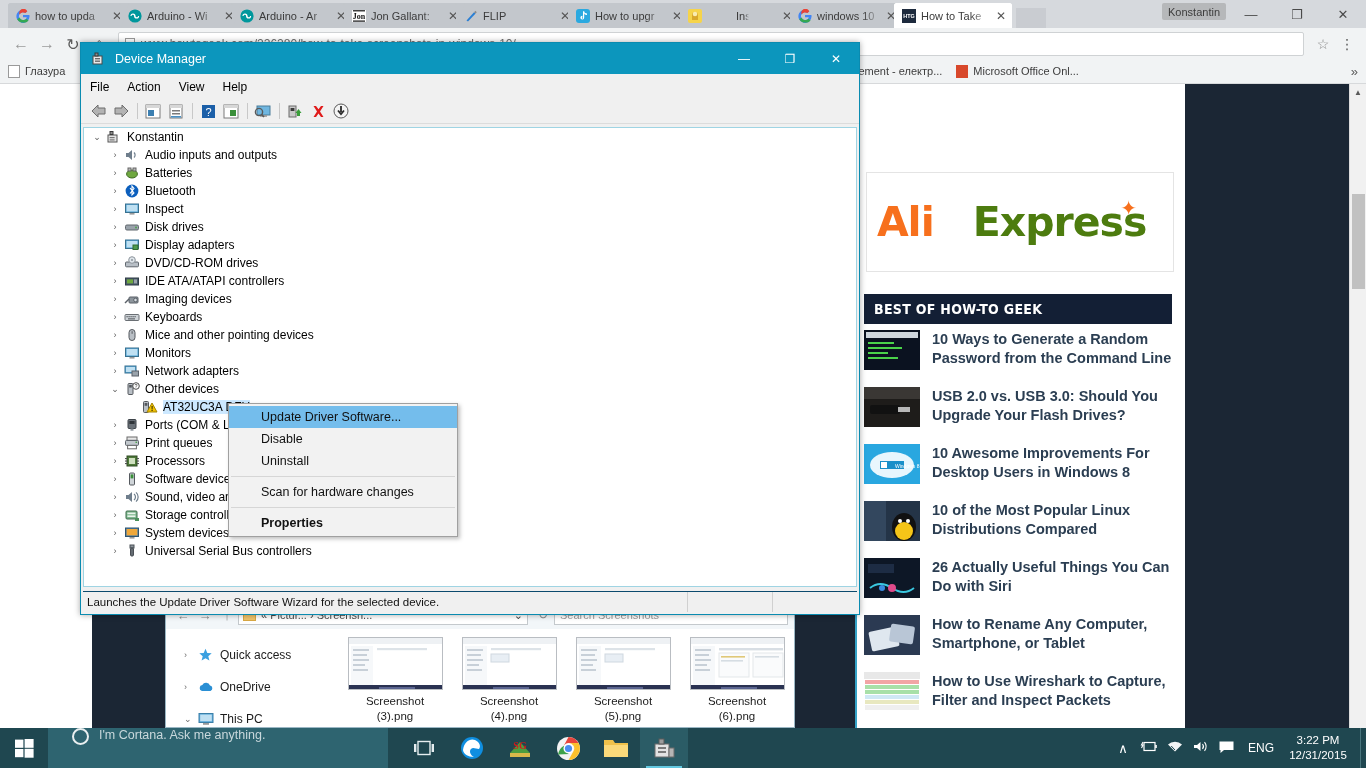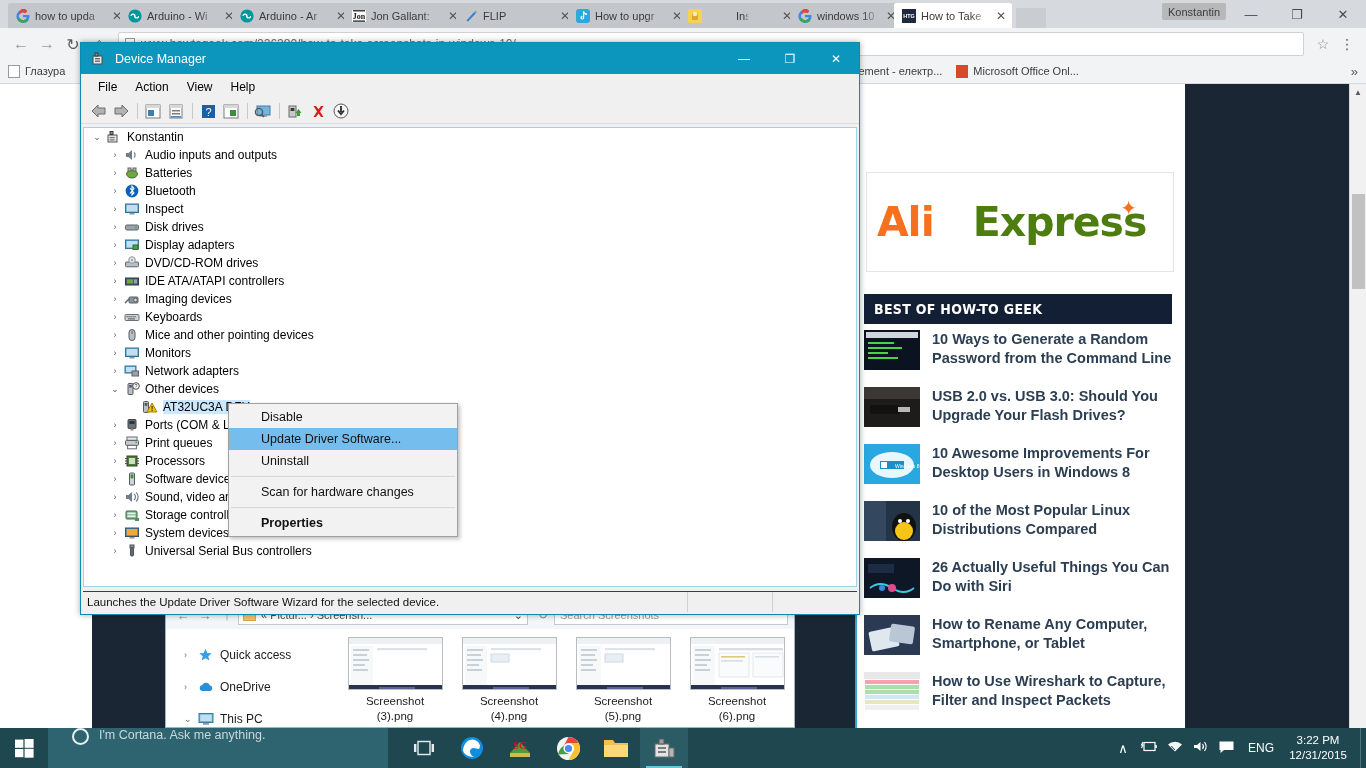--- a/index.html
+++ b/index.html
@@ -106,21 +106,21 @@
   .ex-file .fname{ font-size:11.5px; color:#1c1c1c; line-height:15px;}
 
   
   .dm { position:absolute; left:80px; top:42px; width:780px; height:573px; background:#f0f0f0;
         border:1px solid #0a8bb0; box-shadow:0 0 6px rgba(0,0,0,.35); }
   .dm-title { height:31px; background:#0c96bd; display:flex; align-items:center; color:#fff; font-size:12.5px; }
   .dm-title .dmico { width:16px;height:16px; margin:0 8px 0 10px; flex:0 0 16px; }
   .dm-title .ttl { flex:1 1 auto; }
   .dm-wc { display:flex; }
   .dm-wc div { width:46px; height:31px; display:flex; align-items:center; justify-content:center; font-size:12px; color:#fff;}
-  .dm-menu { height:25px; background:#f0f0f0; display:flex; align-items:center; padding-left:8px; font-size:12px; color:#000;}
+  .dm-menu { height:25px; background:#f0f0f0; display:flex; align-items:center; font-size:12px; color:#000;}
   .dm-menu span { padding:3px 9px; }
   .dm-toolbar { height:25px; background:#f0f0f0; display:flex; align-items:center; padding-left:6px; border-bottom:1px solid #dcdcdc;}
   .tbi { width:22px; height:22px; display:flex; align-items:center; justify-content:center; margin-right:1px;}
   .tbsep { width:1px; height:16px; background:#c8c8c8; margin:0 4px; }
   .dm-tree { position:absolute; left:2px; top:84px; width:774px; height:460px; background:#ffffff;
      border:1px solid #9fd4e3; overflow:hidden; }
   .node { display:flex; align-items:center; height:18px; font-size:12px; color:#000; white-space:nowrap;}
   .node .exp { width:18px; text-align:center; color:#5b5b5b; font-size:9px; flex:0 0 18px;}
   .node .nico { width:16px; height:16px; margin-right:5px; flex:0 0 16px; display:flex; align-items:center; justify-content:center;}
   .node.sel .lbl { background:#cce8ff; }
@@ -877,22 +877,22 @@
       </div>
 
     <div class="dm-status">
       <span class="s1">Launches the Update Driver Software Wizard for the selected device.</span>
       <span class="s2"></span>
       <span class="s3"></span>
     </div>
   </div>
 
   <div class="ctxmenu" id="ctxmenu">
+      <div class="ctxitem hl">Update Driver Software...</div>
       <div class="ctxitem">Disable</div>
-      <div class="ctxitem hl">Update Driver Software...</div>
       <div class="ctxitem">Uninstall</div>
       <div class="ctxsep"></div>
       <div class="ctxitem">Scan for hardware changes</div>
       <div class="ctxsep"></div>
       <div class="ctxitem bold">Properties</div>
     </div>
 
   <div class="taskbar">
     <div class="startbtn">
       <svg width="19" height="19" viewBox="0 0 19 19">

